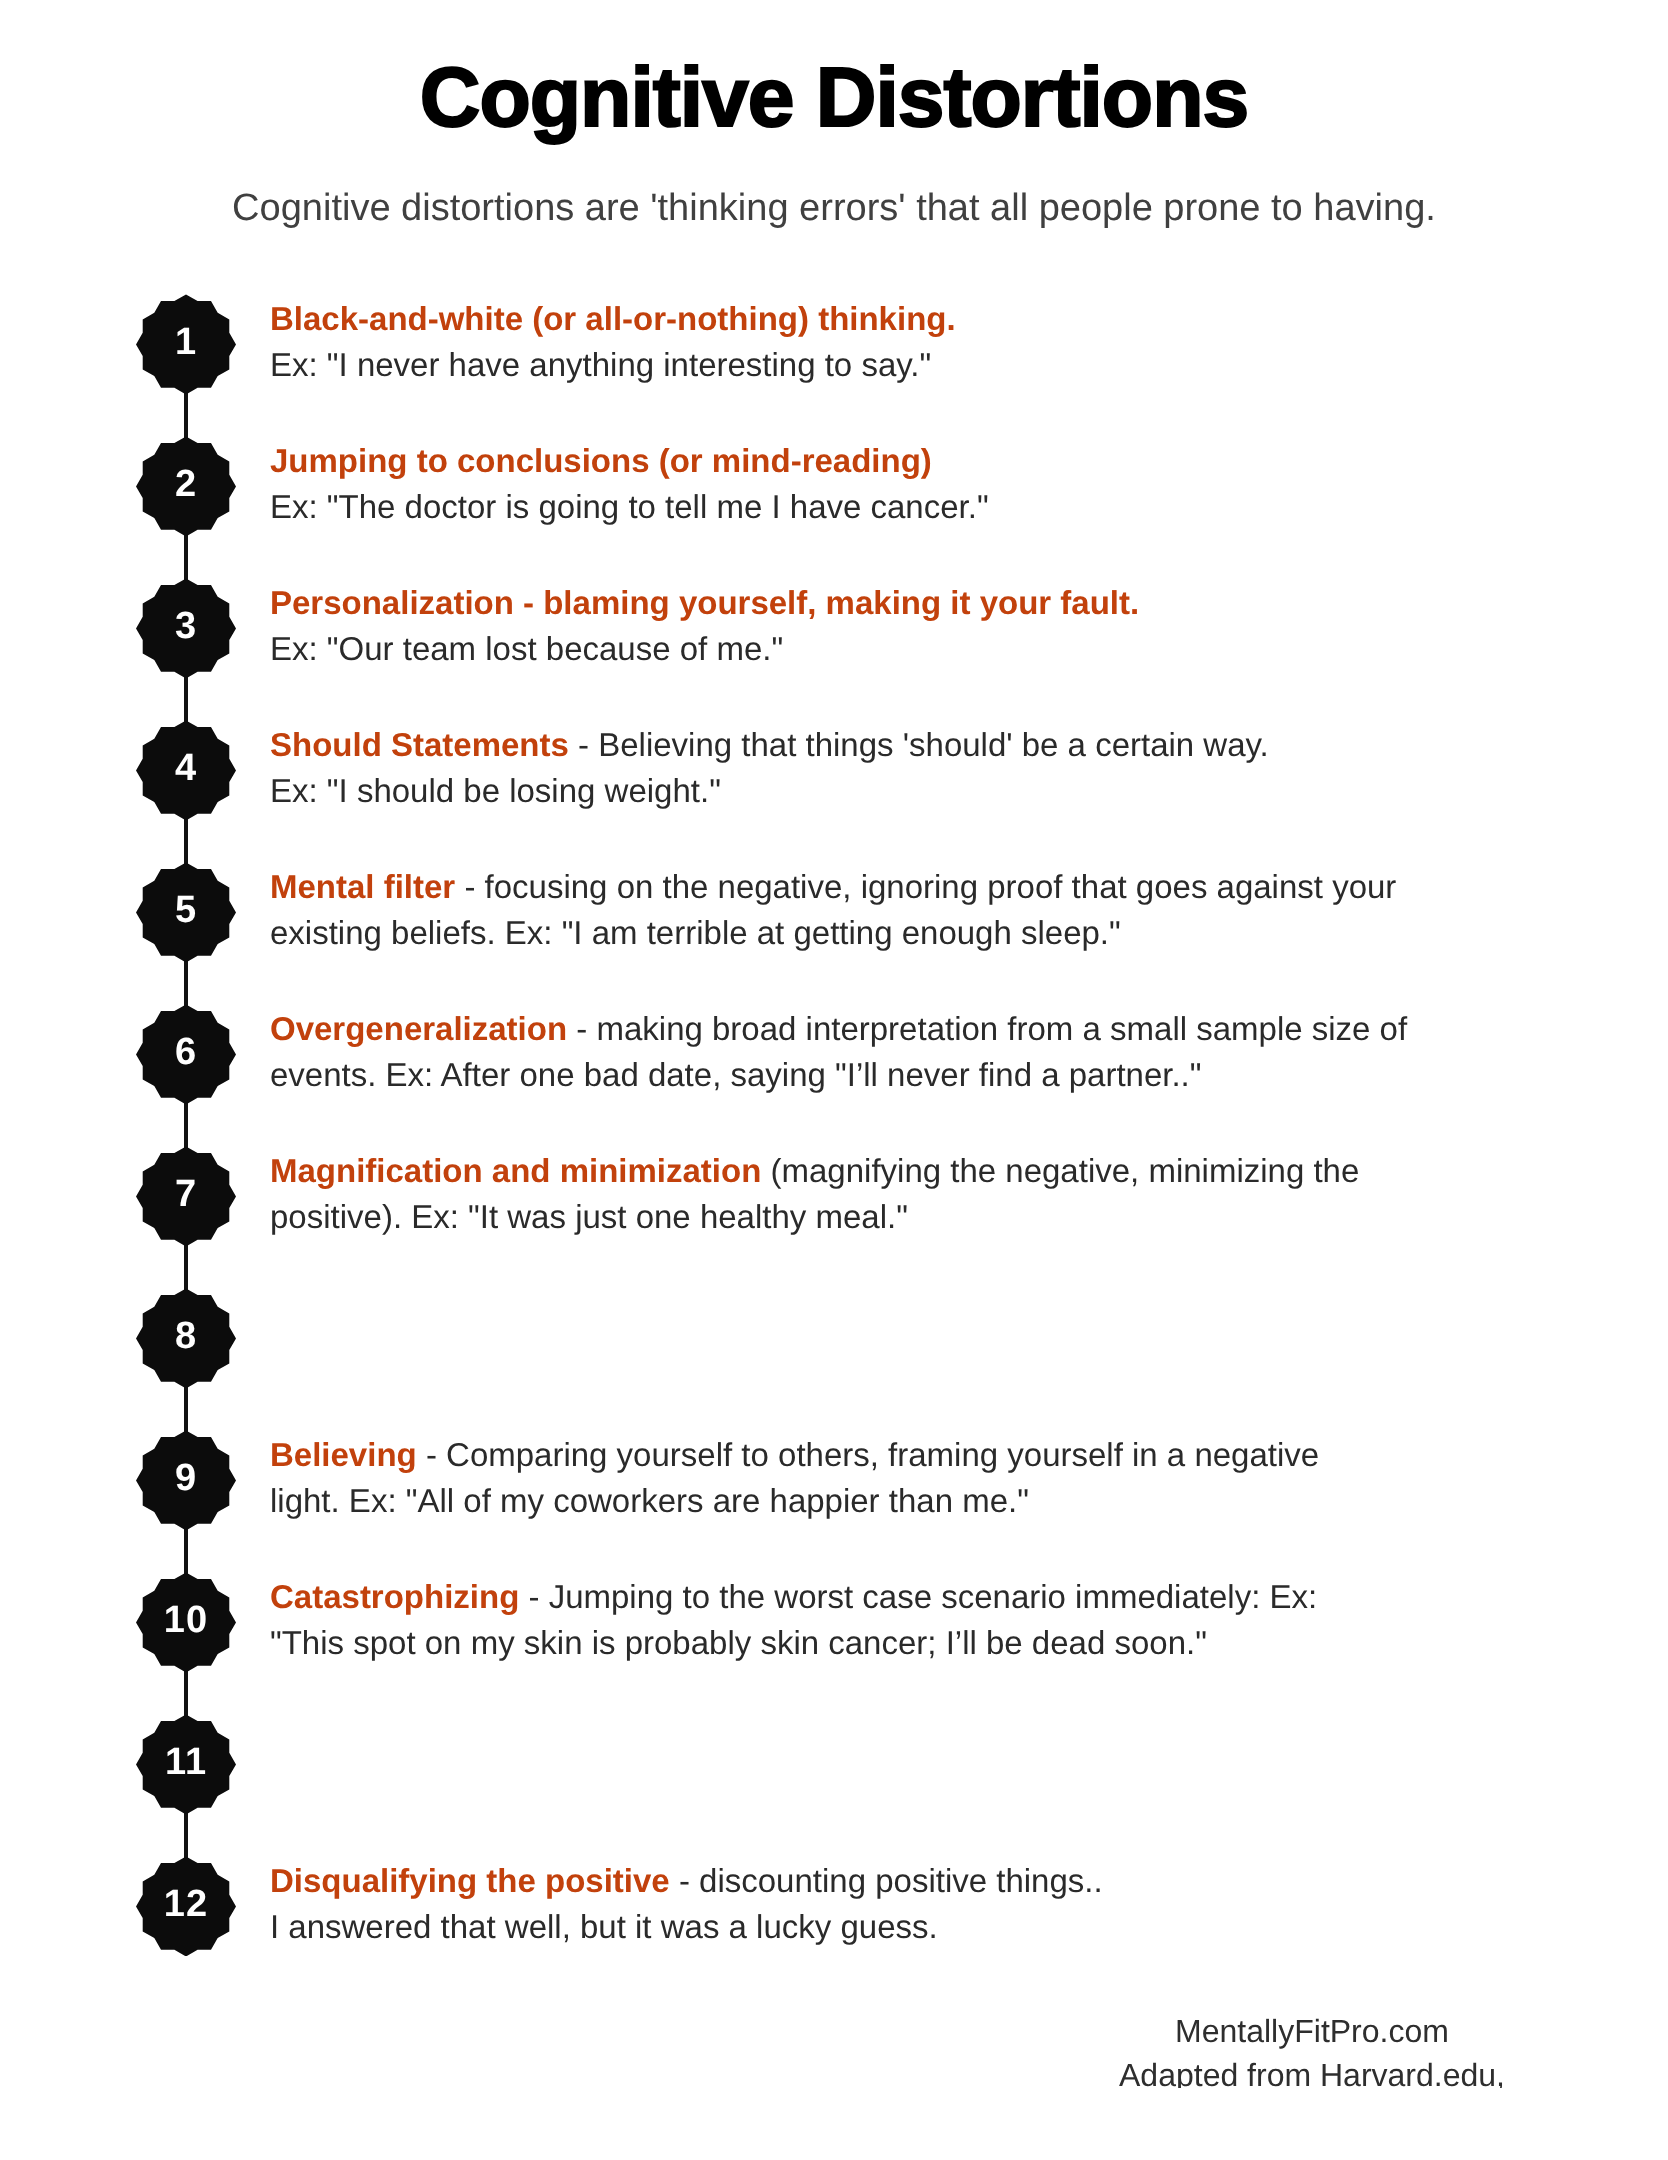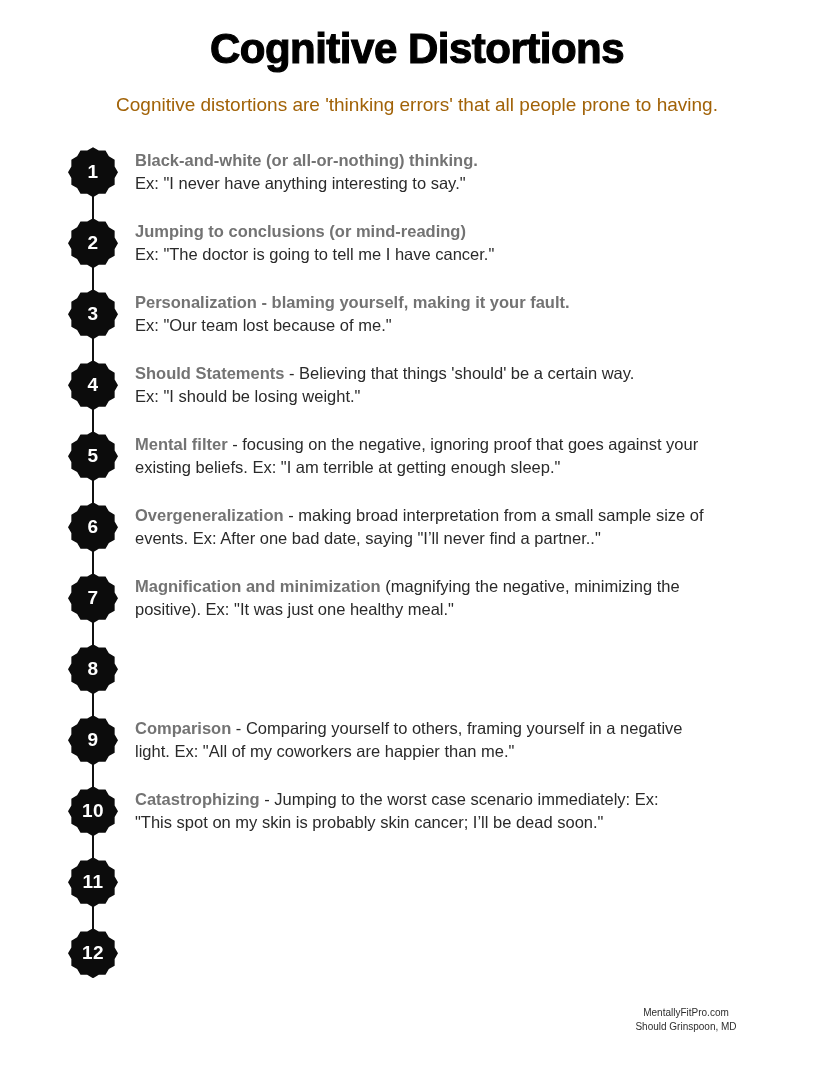--- a/index.html
+++ b/index.html
@@ -20,21 +20,21 @@
     line-height: 1.1;
     font-weight: 800;
     letter-spacing: -0.5px;
     color: #000000;
     -webkit-text-stroke: 1.1px #000;
   }
   .subtitle {
     margin: 22px 0 0 0;
     text-align: center;
     font-size: 19px;
-    color: #a16207;
+    color: #404040;
   }
   .timeline {
     position: relative;
     margin: 31px 0 0 68px;
     width: 716px;
   }
   .connector {
     position: absolute;
     left: 24px;
     top: 25px;
@@ -68,28 +68,28 @@
     font-size: 19px;
     letter-spacing: 0.5px;
   }
   .text {
     font-size: 16.5px;
     line-height: 23px;
     color: #2a2a2a;
     max-width: 648px;
   }
   .text p { margin: 0; }
-  .text .b { font-weight: 700; color: #737373; }
+  .text .b { font-weight: 700; color: #c2410c; }
   .footer {
     position: absolute;
-    left: 566px;
+    left: 536px;
     top: 1006px;
     width: 240px;
     text-align: center;
-    font-size: 10px;
+    font-size: 16px;
     line-height: 1.4;
     color: #2e2e2e;
   }
 </style>
 </head>
 <body>
 
 <div class="page">
 
   <h1 class="title">Cognitive Distortions</h1>
@@ -165,21 +165,21 @@
       <div class="badge">
           <span class="num">8</span>
         </div>
     </div>
 
     <div class="item">
       <div class="badge">
           <span class="num">9</span>
         </div>
       <div class="text">
-          <p><span class="b">Comparison</span><span> - Comparing yourself to others, framing yourself in a negative</span><br><span>light. Ex: "All of my coworkers are happier than me."</span></p>
+          <p><span class="b">Believing</span><span> - Comparing yourself to others, framing yourself in a negative</span><br><span>light. Ex: "All of my coworkers are happier than me."</span></p>
         </div>
     </div>
 
     <div class="item">
       <div class="badge">
           <span class="num">10</span>
         </div>
       <div class="text">
           <p><span class="b">Catastrophizing</span><span> - Jumping to the worst case scenario immediately: Ex:</span><br><span>"This spot on my skin is probably skin cancer; I’ll be dead soon."</span></p>
         </div>
@@ -187,23 +187,27 @@
 
     <div class="item">
       <div class="badge">
           <span class="num">11</span>
         </div>
     </div>
 
     <div class="item">
       <div class="badge">
           <span class="num">12</span>
+        </div>
+      <div class="text">
+          <p><span class="b">Disqualifying the positive</span><span> - discounting positive things..</span><br><span>I answered that well, but it was a lucky guess.</span></p>
         </div>
     </div>
 
   </div>
 
   <div class="footer">
     <div>MentallyFitPro.com</div>
+    <div>Adapted from Harvard.edu,</div>
     <div>Should Grinspoon, MD</div>
   </div>
 
 </div>
 
 </body></html>

